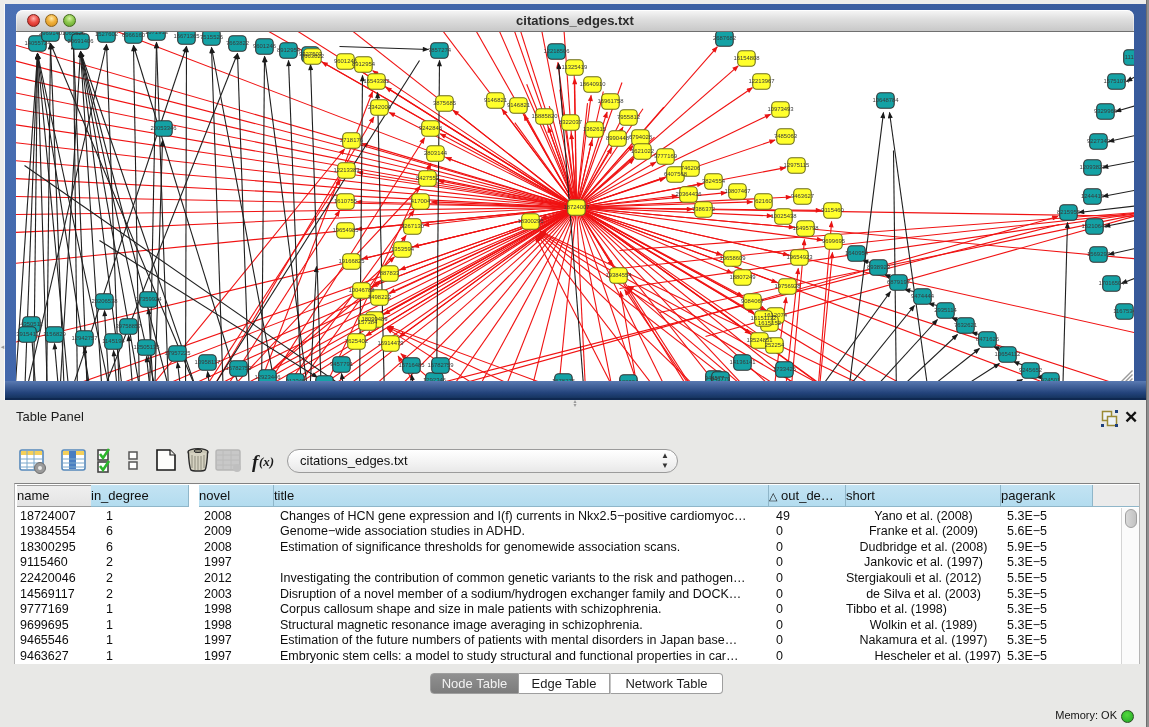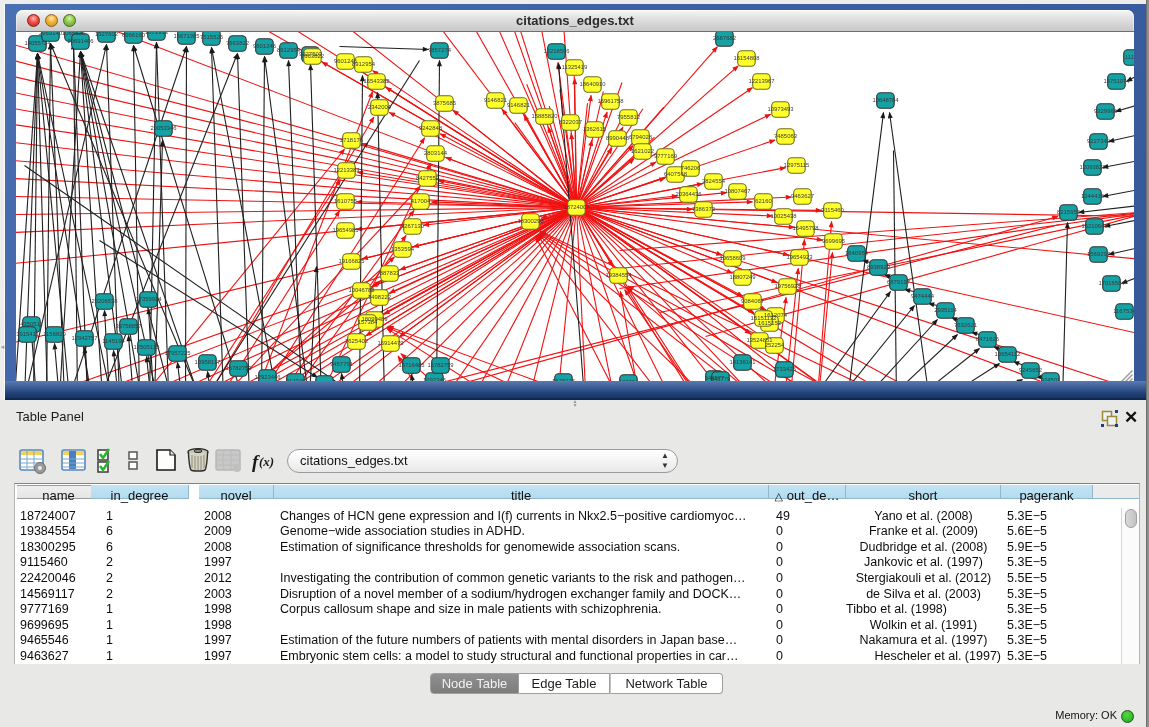--- a/index.html
+++ b/index.html
@@ -17,21 +17,21 @@
 #canvas{left:0;top:21.5px;width:1118px;height:349.5px;background:#fff;overflow:hidden}
 #lefthandle{left:0;top:342px;width:5px;height:10px;color:#9a9a9a;font-size:7px;line-height:10px;text-align:center}
 #panel{left:0;top:400px;width:1146px;height:327px;background:#e8e8e6}
 #phandle{left:563px;top:399px;width:24px;height:5px;color:#9a9a9a;font-size:6px;text-align:center;line-height:4px}
 #ptitle{left:16px;top:409px;font-size:13px;color:#1c1c1c}
 #float-ic{left:1101px;top:410px;width:18px;height:17px}
 #close-ic{left:1124px;top:409px;width:15px;height:17px;font-size:17px;font-weight:bold;color:#111;line-height:17px}
 #combo{left:287px;top:449px;width:391px;height:24px;background:linear-gradient(#ffffff,#f2f2f2 60%,#e8e8e8);border:1.5px solid #9b9b9b;border-radius:12px;font-size:13px;color:#111;line-height:21px;padding-left:12px}
 #combo .arrows{position:absolute;right:8px;top:1px;color:#333;font-size:8px;line-height:10px;text-align:center}
 #tablewrap{left:14px;top:483px;width:1126px;height:181px;background:#fff;border-top:1px solid #828282;border-left:1px solid #b5b5b5;border-right:1px solid #b5b5b5}
-.hcell{position:absolute;top:1px;height:14px;background:linear-gradient(#c3e3f3,#b3dcef);border-right:1px solid #8fb6c9;border-bottom:1px solid #8fb6c9;font-size:13px;color:#101010;text-align:center;line-height:22px}
+.hcell{position:absolute;top:1px;height:22px;background:linear-gradient(#c3e3f3,#b3dcef);border-right:1px solid #8fb6c9;border-bottom:1px solid #8fb6c9;font-size:13px;color:#101010;text-align:left;line-height:22px}
 #h-name{background:linear-gradient(#efefef,#e4e4e4);border:1px solid #9c9c9c;border-left:none;line-height:20px}
 .row{position:absolute;width:1104px;height:15.6px;font-size:12.5px;color:#0d0d0d;white-space:nowrap}
 .c{position:absolute;top:0;overflow:hidden}
 #vscroll{left:1106px;top:24px;width:18px;height:156px;background:#fbfbfb;border-left:1px solid #d5d5d5}
 #vthumb{left:2.5px;top:1px;width:12px;height:19px;background:linear-gradient(90deg,#d9d9d9,#c2c2c2);border:1px solid #9f9f9f;border-radius:6px}
 #tabs{left:430px;top:673px;height:21px;font-size:13px;color:#1d1d1d}
 .tab{position:absolute;top:0;height:21px;line-height:20px;text-align:center;background:#fff;border:1px solid #9e9e9e}
 #tab1{left:0;width:89px;background:linear-gradient(#909090,#7c7c7c);color:#f2f2f2;border-radius:4px 0 0 4px}
 #tab2{left:89px;width:91px;border-left:none}
 #tab3{left:180px;width:113px;border-left:1px solid #c4c4c4;border-radius:0 4px 4px 0}
@@ -718,21 +718,21 @@
       <span class="c" style="left:759px;width:70px">0</span>
       <span class="c" style="left:829px;width:155px;text-align:center">Jankovic et al. (1997)</span>
       <span class="c" style="left:990px;width:88px">5.3E−5</span>
     </div>
     <div class="row" style="left:2px;top:86.9px">
       <span class="c" style="left:3px;width:82px">22420046</span>
       <span class="c" style="left:89px;width:94px">2</span>
       <span class="c" style="left:187px;width:70px">2012</span>
       <span class="c" style="left:263px;width:489px">Investigating the contribution of common genetic variants to the risk and pathogen…</span>
       <span class="c" style="left:759px;width:70px">0</span>
-      <span class="c" style="left:829px;width:155px;text-align:center">Stergiakouli et al. (2012)</span>
+      <span class="c" style="left:829px;width:155px;text-align:left">Stergiakouli et al. (2012)</span>
       <span class="c" style="left:990px;width:88px">5.5E−5</span>
     </div>
     <div class="row" style="left:2px;top:102.5px">
       <span class="c" style="left:3px;width:82px">14569117</span>
       <span class="c" style="left:89px;width:94px">2</span>
       <span class="c" style="left:187px;width:70px">2003</span>
       <span class="c" style="left:263px;width:489px">Disruption of a novel member of a sodium/hydrogen exchanger family and DOCK…</span>
       <span class="c" style="left:759px;width:70px">0</span>
       <span class="c" style="left:829px;width:155px;text-align:center">de Silva et al. (2003)</span>
       <span class="c" style="left:990px;width:88px">5.3E−5</span>
@@ -743,22 +743,23 @@
       <span class="c" style="left:187px;width:70px">1998</span>
       <span class="c" style="left:263px;width:489px">Corpus callosum shape and size in male patients with schizophrenia.</span>
       <span class="c" style="left:759px;width:70px">0</span>
       <span class="c" style="left:829px;width:155px;text-align:left">Tibbo et al. (1998)</span>
       <span class="c" style="left:990px;width:88px">5.3E−5</span>
     </div>
     <div class="row" style="left:2px;top:133.7px">
       <span class="c" style="left:3px;width:82px">9699695</span>
       <span class="c" style="left:89px;width:94px">1</span>
       <span class="c" style="left:187px;width:70px">1998</span>
-      <span class="c" style="left:759px;width:70px">0</span>
-      <span class="c" style="left:829px;width:155px;text-align:center">Wolkin et al. (1991)</span>
+      <span class="c" style="left:263px;width:489px">Structural magnetic resonance image averaging in schizophrenia.</span>
+      <span class="c" style="left:759px;width:70px">0</span>
+      <span class="c" style="left:829px;width:155px;text-align:center">Wolkin et al. (1989)</span>
       <span class="c" style="left:990px;width:88px">5.3E−5</span>
     </div>
     <div class="row" style="left:2px;top:149.3px">
       <span class="c" style="left:3px;width:82px">9465546</span>
       <span class="c" style="left:89px;width:94px">1</span>
       <span class="c" style="left:187px;width:70px">1997</span>
       <span class="c" style="left:263px;width:489px">Estimation of the future numbers of patients with mental disorders in Japan base…</span>
       <span class="c" style="left:759px;width:70px">0</span>
       <span class="c" style="left:829px;width:155px;text-align:center">Nakamura et al. (1997)</span>
       <span class="c" style="left:990px;width:88px">5.3E−5</span>

